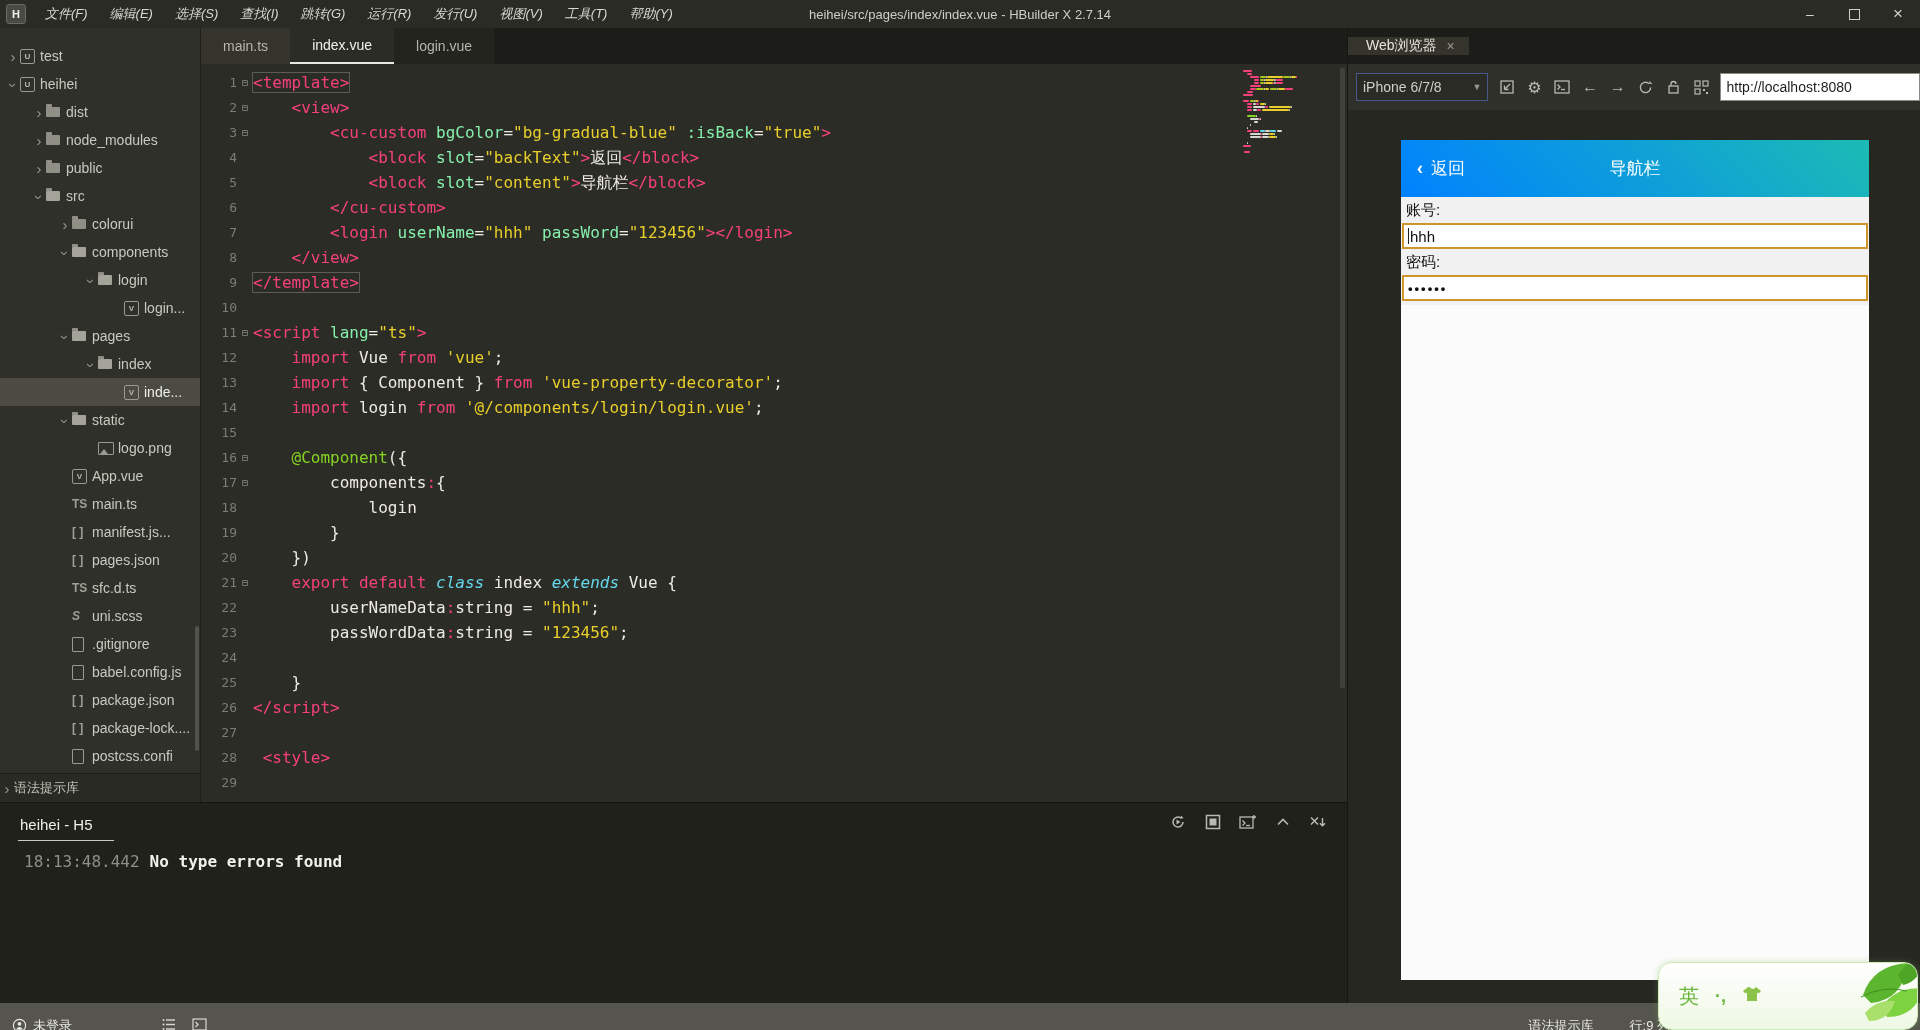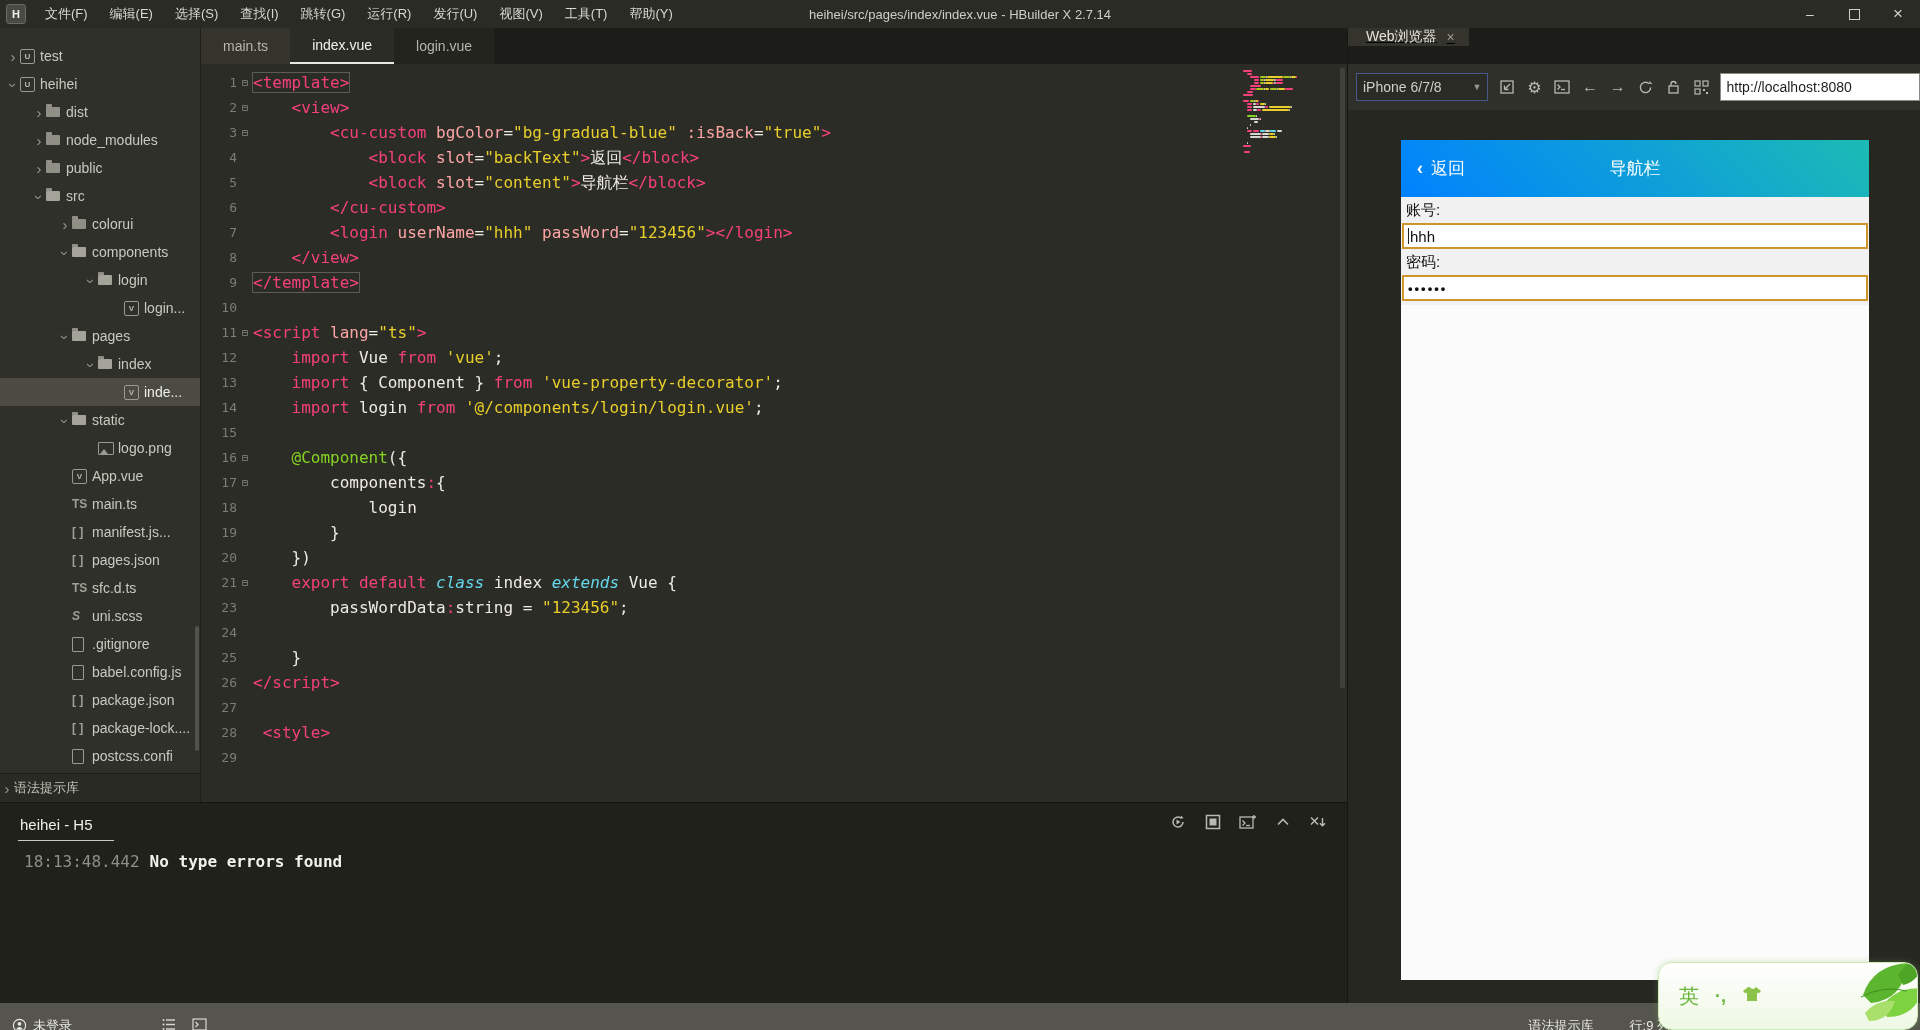--- a/index.html
+++ b/index.html
@@ -48,21 +48,21 @@
   .etab{padding:0 22px;line-height:36px;font-size:14px;color:#b5b5ac;cursor:default;}
   .etab.t0{background:#34342d;}
   .etab.t2{background:#24241f;}
   .etab.active{background:#2c2c26;color:#f2f2ec;border-bottom:2px solid #e8e8e2;line-height:34px;}
   .code{flex:1;padding-top:6px;font-family:"DejaVu Sans Mono","Liberation Mono",monospace;font-size:16px;line-height:25px;overflow:hidden;}
   .code-line{display:flex;height:25px;}
   .gutter{width:36px;text-align:right;color:#7d7d76;font-size:13px;flex:none;}
   .foldcol{width:16px;text-align:center;color:#8a8a82;font-size:10px;flex:none;line-height:25px;}
   .ltext{white-space:pre;}
   .tk-t{color:#f5407c;}
-  .tk-a{color:#fca5a5;}
+  .tk-a{color:#86efac;}
   .tk-s{color:#e8cf2b;}
   .tk-k{color:#f5407c;}
   .tk-c{color:#64d8ec;font-style:italic;}
   .tk-d{color:#86d422;}
   .tk-w{color:#eceae2;}
   .boxed{outline:1px solid #5c5c52;}
   .minimap{position:absolute;right:16px;top:42px;width:88px;}
   .mm-row{height:2px;margin-bottom:1px;display:flex;}
   .mm-seg{height:2px;border-radius:1px;}
   .vscroll{position:absolute;right:2px;top:40px;width:5px;height:620px;background:#41413a;border-radius:2px;}
@@ -76,21 +76,21 @@
   .logs{padding:8px 0 0 24px;font-family:"DejaVu Sans Mono","Liberation Mono",monospace;font-size:16px;line-height:25px;}
   .log-line .time{color:#8f8f88;}
   .log-line .msg{color:#f2f2ec;font-weight:bold;margin-left:10px;}
   
   .statusbar{height:45px;background:#55544e;display:flex;align-items:center;color:#e9e9e3;font-size:13px;position:relative;}
   .sb-left{display:flex;align-items:center;gap:6px;padding-left:12px;}
   .sb-icons{display:flex;gap:16px;margin-left:90px;align-items:center;}
   .sb-right{position:absolute;right:0;display:flex;gap:36px;align-items:center;padding-right:250px;}
   
   .browser{width:572px;background:#272722;display:flex;flex-direction:column;position:relative;}
-  .btabbar{height:36px;background:#1c1c18;display:flex;align-items:flex-start;text-decoration:underline;}
+  .btabbar{height:36px;background:#1c1c18;display:flex;align-items:center;}
   .btab{background:#34342d;color:#e4e4dc;font-size:14px;display:flex;align-items:center;gap:10px;padding:0 14px 0 18px;}
   .btab .close-x{color:#9a9a92;font-size:14px;}
   .btoolbar{height:46px;background:#30302a;display:flex;align-items:center;padding:0 0 0 8px;gap:9px;}
   .device-select{width:126px;height:26px;border:1px solid #49588c;color:#cfcfc7;font-size:14px;display:flex;align-items:center;
     padding:0 6px;justify-content:space-between;background:#2b2b26;}
   .device-select .caret{font-size:9px;color:#9a9a92;}
   .ticon{width:20px;height:20px;display:flex;align-items:center;justify-content:center;color:#b9b9b2;font-size:16px;}
   .ticon svg{display:block;}
   .url-box{margin-left:auto;width:205px;height:26px;background:#ffffff;border:1px solid #8a8a84;color:#1e1e1e;
     font-size:14px;display:flex;align-items:center;padding:0 0 0 6px;white-space:nowrap;overflow:hidden;}
@@ -112,21 +112,21 @@
     display:flex;align-items:center;padding-left:20px;gap:16px;overflow:hidden;z-index:20;}
   .ime-lang{color:#6ab53c;font-size:20px;}
   .ime-punct{color:#6ab53c;font-size:18px;font-weight:bold;}
   .ime-leaves{position:absolute;right:-6px;top:-8px;}
 </style>
 </head>
 <body>
 
 <div class="titlebar">
   <div class="app-logo">H</div>
-  <div id="menu-root" style="display:flex;">
+  <div id="menu-root" style="display:flex;font-style:italic;">
       <div class="menu-item">文件(F)</div>
       <div class="menu-item">编辑(E)</div>
       <div class="menu-item">选择(S)</div>
       <div class="menu-item">查找(I)</div>
       <div class="menu-item">跳转(G)</div>
       <div class="menu-item">运行(R)</div>
       <div class="menu-item">发行(U)</div>
       <div class="menu-item">视图(V)</div>
       <div class="menu-item">工具(T)</div>
       <div class="menu-item">帮助(Y)</div>
@@ -442,20 +442,25 @@
             </div>
             <div class="code-line">
               <span class="gutter">20</span>
               <span class="foldcol"></span>
               <span class="ltext"><span class="tk-w">    })</span></span>
             </div>
             <div class="code-line">
               <span class="gutter">21</span>
               <span class="foldcol">⊟</span>
               <span class="ltext"><span class="tk-w">    </span><span class="tk-k">export</span><span class="tk-w"> </span><span class="tk-k">default</span><span class="tk-w"> </span><span class="tk-c">class</span><span class="tk-w"> index </span><span class="tk-c">extends</span><span class="tk-w"> Vue {</span></span>
+            </div>
+            <div class="code-line">
+              <span class="gutter">22</span>
+              <span class="foldcol"></span>
+              <span class="ltext"><span class="tk-w">        userNameData</span><span class="tk-k">:</span><span class="tk-w">string = </span><span class="tk-s">"hhh"</span><span class="tk-w">;</span></span>
             </div>
             <div class="code-line">
               <span class="gutter">23</span>
               <span class="foldcol"></span>
               <span class="ltext"><span class="tk-w">        passWordData</span><span class="tk-k">:</span><span class="tk-w">string = </span><span class="tk-s">"123456"</span><span class="tk-w">;</span></span>
             </div>
             <div class="code-line">
               <span class="gutter">24</span>
               <span class="foldcol"></span>
               <span class="ltext"></span>

